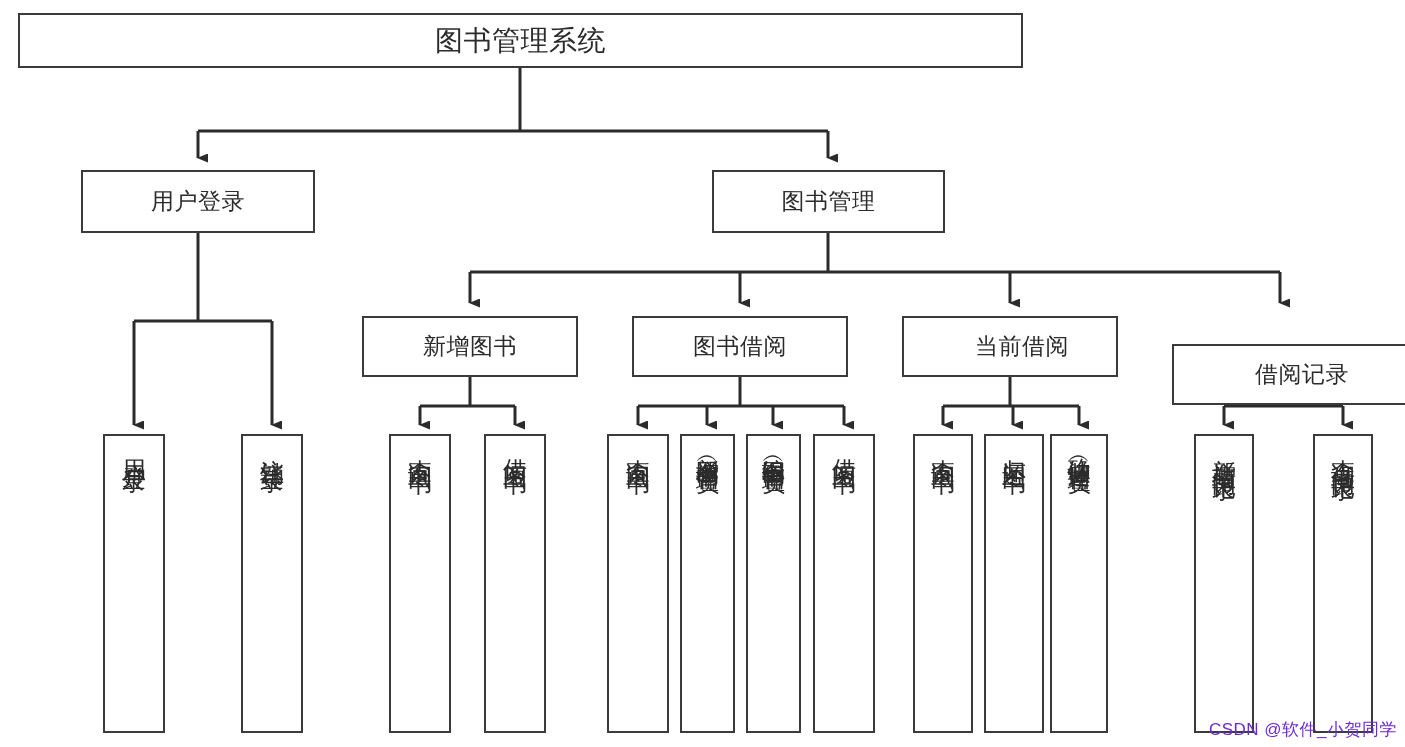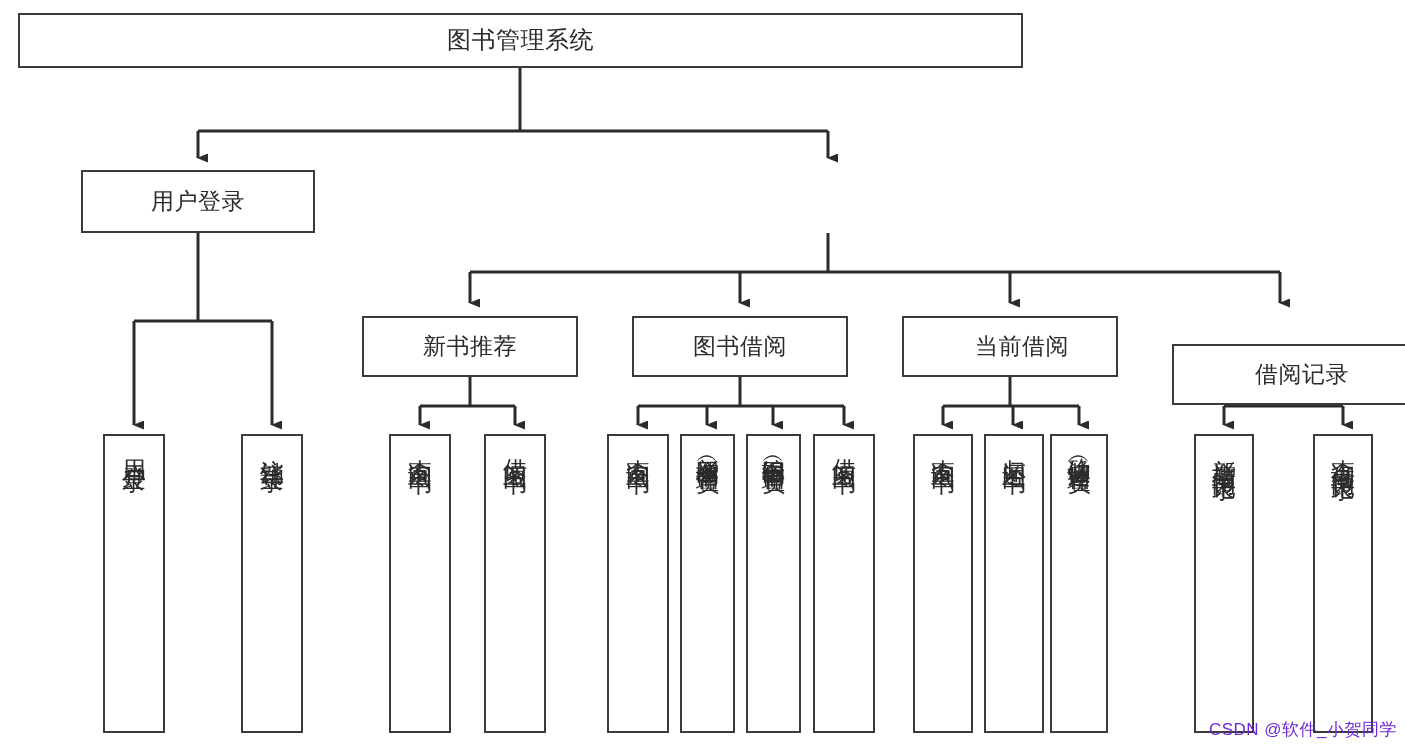--- a/index.html
+++ b/index.html
@@ -40,21 +40,21 @@
     text-align: center;
     line-height: 1.12;
     letter-spacing: 0.5px;
   }
   
   .node.horiz .label {
     font-size: 23px;
     white-space: nowrap;
   }
   .node.root .label {
-    font-size: 24px;
+    font-size: 28px;
   }
   
   .node.vert {
     align-items: flex-start;
     justify-content: center;
     padding-top: 4px;
   }
   .node.vert .label {
     writing-mode: vertical-rl;
     text-orientation: upright;
@@ -132,23 +132,26 @@
     </g>
   </svg>
 
   <div class="node horiz root" style="left:18px; top:13px; width:1005px; height:55px;">
     <span class="label">图书管理系统</span>
   </div>
 
   <div class="node horiz" style="left:81px; top:170px; width:234px; height:63px;">
     <span class="label">用户登录</span>
   </div>
+  <div class="node horiz" style="left:712px; top:170px; width:233px; height:63px;">
+    <span class="label">图书管理</span>
+  </div>
 
   <div class="node horiz" style="left:362px; top:316px; width:216px; height:61px;">
-    <span class="label">新书推荐</span>
+    <span class="label">新增图书</span>
   </div>
   <div class="node horiz" style="left:632px; top:316px; width:216px; height:61px;align-items:center;">
     <span class="label">图书借阅</span>
   </div>
   <div class="node horiz" style="left:902px; top:316px; width:216px; height:61px;padding-left:24px;">
     <span class="label">当前借阅</span>
   </div>
   <div class="node horiz" style="left:1172px; top:316px; width:260px; height:61px;margin-top:28px;">
     <span class="label">借阅记录</span>
   </div>

